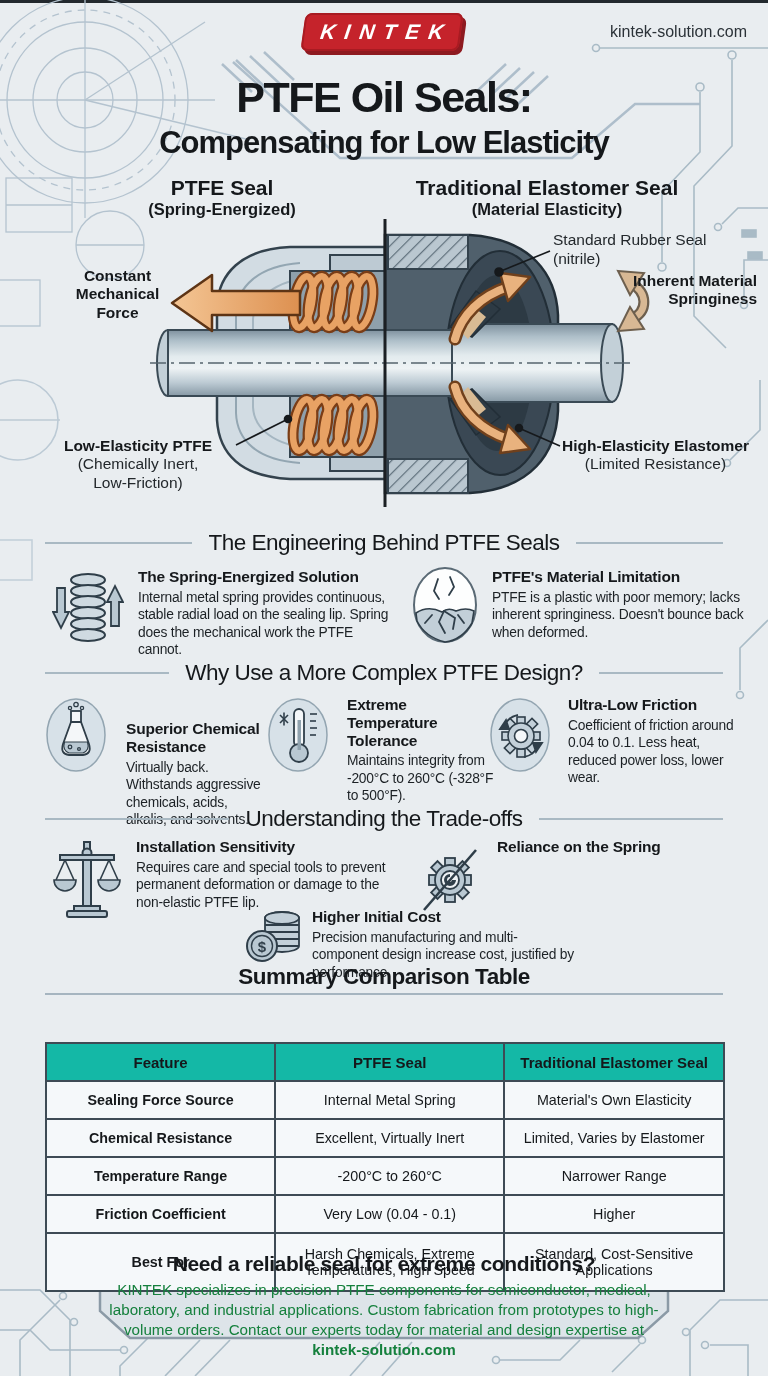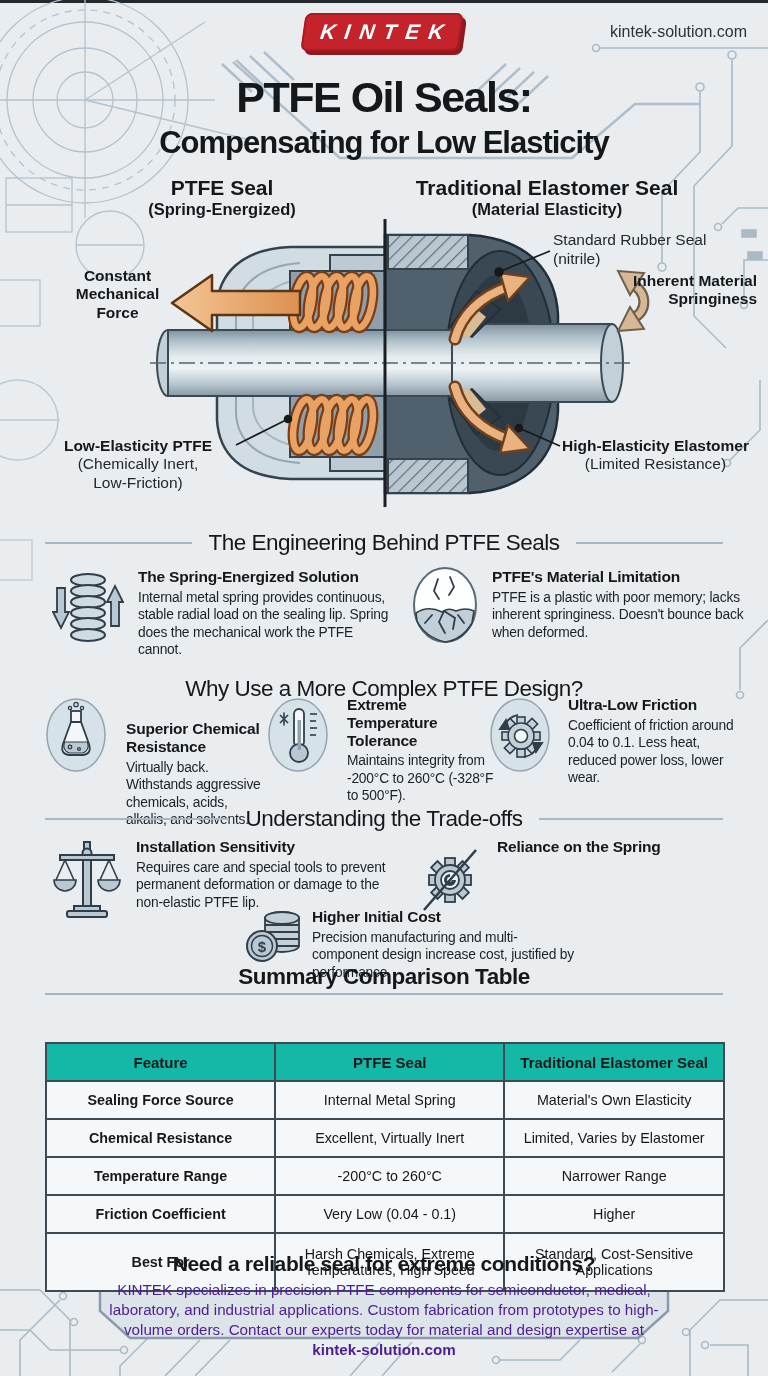--- a/index.html
+++ b/index.html
@@ -42,21 +42,21 @@
   .divider{left:45px;top:993px;width:678px;height:2px;background:#a6b5c0;}
   .table-title{left:0;top:964px;width:768px;font-size:22.5px;font-weight:700;letter-spacing:-0.5px;}
   table.cmp{left:45px;top:1042px;position:absolute;z-index:2;width:680px;border-collapse:collapse;table-layout:fixed;}
   table.cmp th,table.cmp td{border:2px solid #3e4b55;text-align:center;vertical-align:middle;padding:6px 8px;}
   table.cmp th{background:#14b8a6;font-size:15px;font-weight:700;height:24px;}
   table.cmp td{background:#f5f8fa;font-size:14.3px;height:24px;line-height:1.15;}
   table.cmp td.feat{font-weight:700;}
 
   
   .footer-title{left:0;top:1252px;width:768px;font-size:21px;font-weight:700;letter-spacing:-0.4px;}
-  .footer-body{left:104px;top:1280px;width:560px;font-size:15.2px;line-height:1.32;text-align:center;color:#4c1d95;}
+  .footer-body{left:104px;top:1280px;width:560px;font-size:15.2px;line-height:1.32;text-align:center;color:#15803d;}
   .footer-body b{font-weight:700;}
 </style>
 </head>
 <body>
 <div id="page">
 
 <svg id="bg-decor" width="768" height="1376" viewBox="0 0 768 1376">
   <rect x="0" y="0" width="768" height="3" fill="#23292e"></rect>
 
   <g stroke="#b4c3cf" stroke-width="1.3" fill="none">
@@ -311,21 +311,21 @@
       <polyline points="20,50 13,58"></polyline>
           <polyline points="46,50 52,58"></polyline>
     </g>
   </svg>
 </span>
 <div class="abs" style="left:492px;top:568px;width:255px;">
   <div class="item-head">PTFE's Material Limitation</div>
   <div class="item-body">PTFE is a plastic with poor memory; lacks inherent springiness. Doesn't bounce back when deformed.</div>
 </div>
 
-<div class="abs sec-title-row" style="top:660px;flex-direction:column;">
+<div class="abs sec-title-row" style="top:660px;">
   <div class="sec-line"></div>
   <div class="sec-title">Why Use a More Complex PTFE Design?</div>
   <div class="sec-line"></div>
 </div>
 
 <span class="abs" style="left:46px;top:698px;">
   <svg width="60" height="74" viewBox="0 0 60 74">
     <ellipse cx="30" cy="37" rx="29" ry="36" fill="#d7e1e8" stroke="#93a5b1" stroke-width="1.5"></ellipse>
     <g stroke="#2f3e49" stroke-width="1.8" fill="#f4f7f9">
       <rect x="25" y="13" width="10" height="11"></rect>

